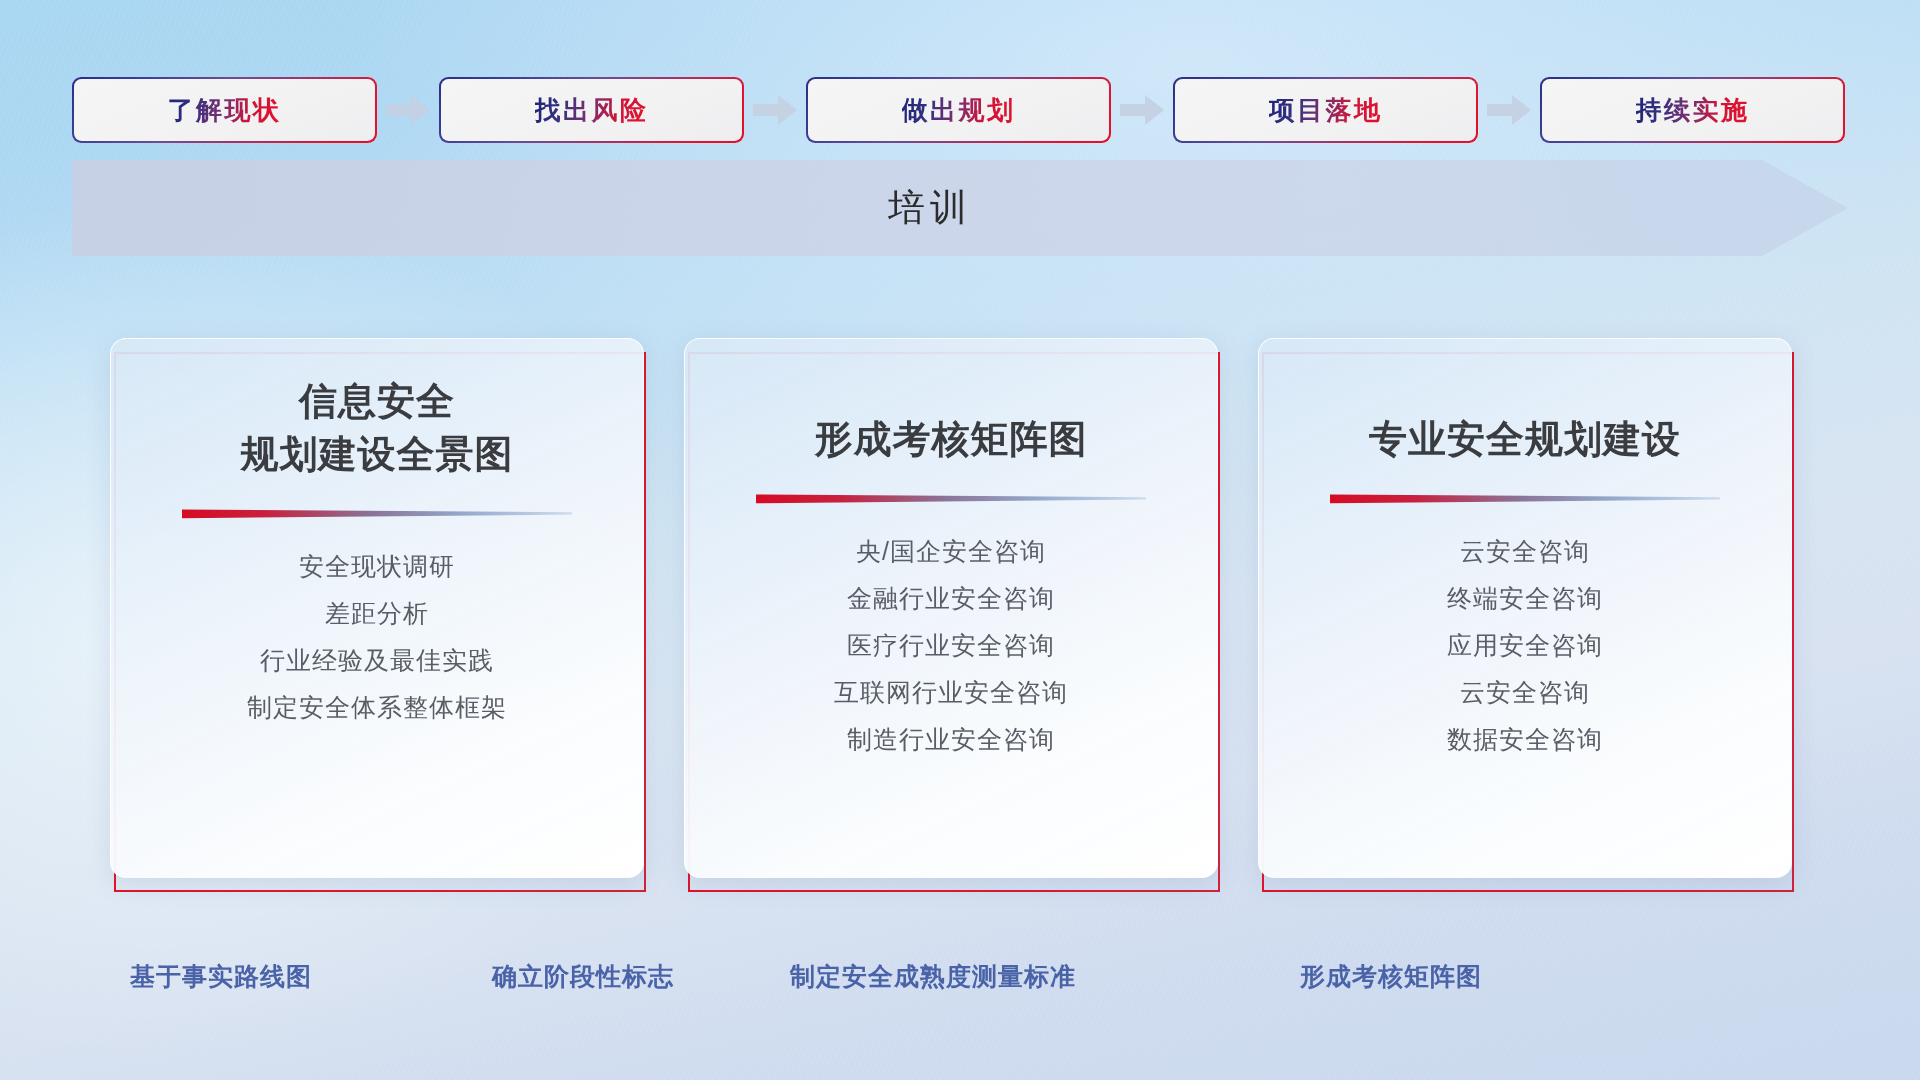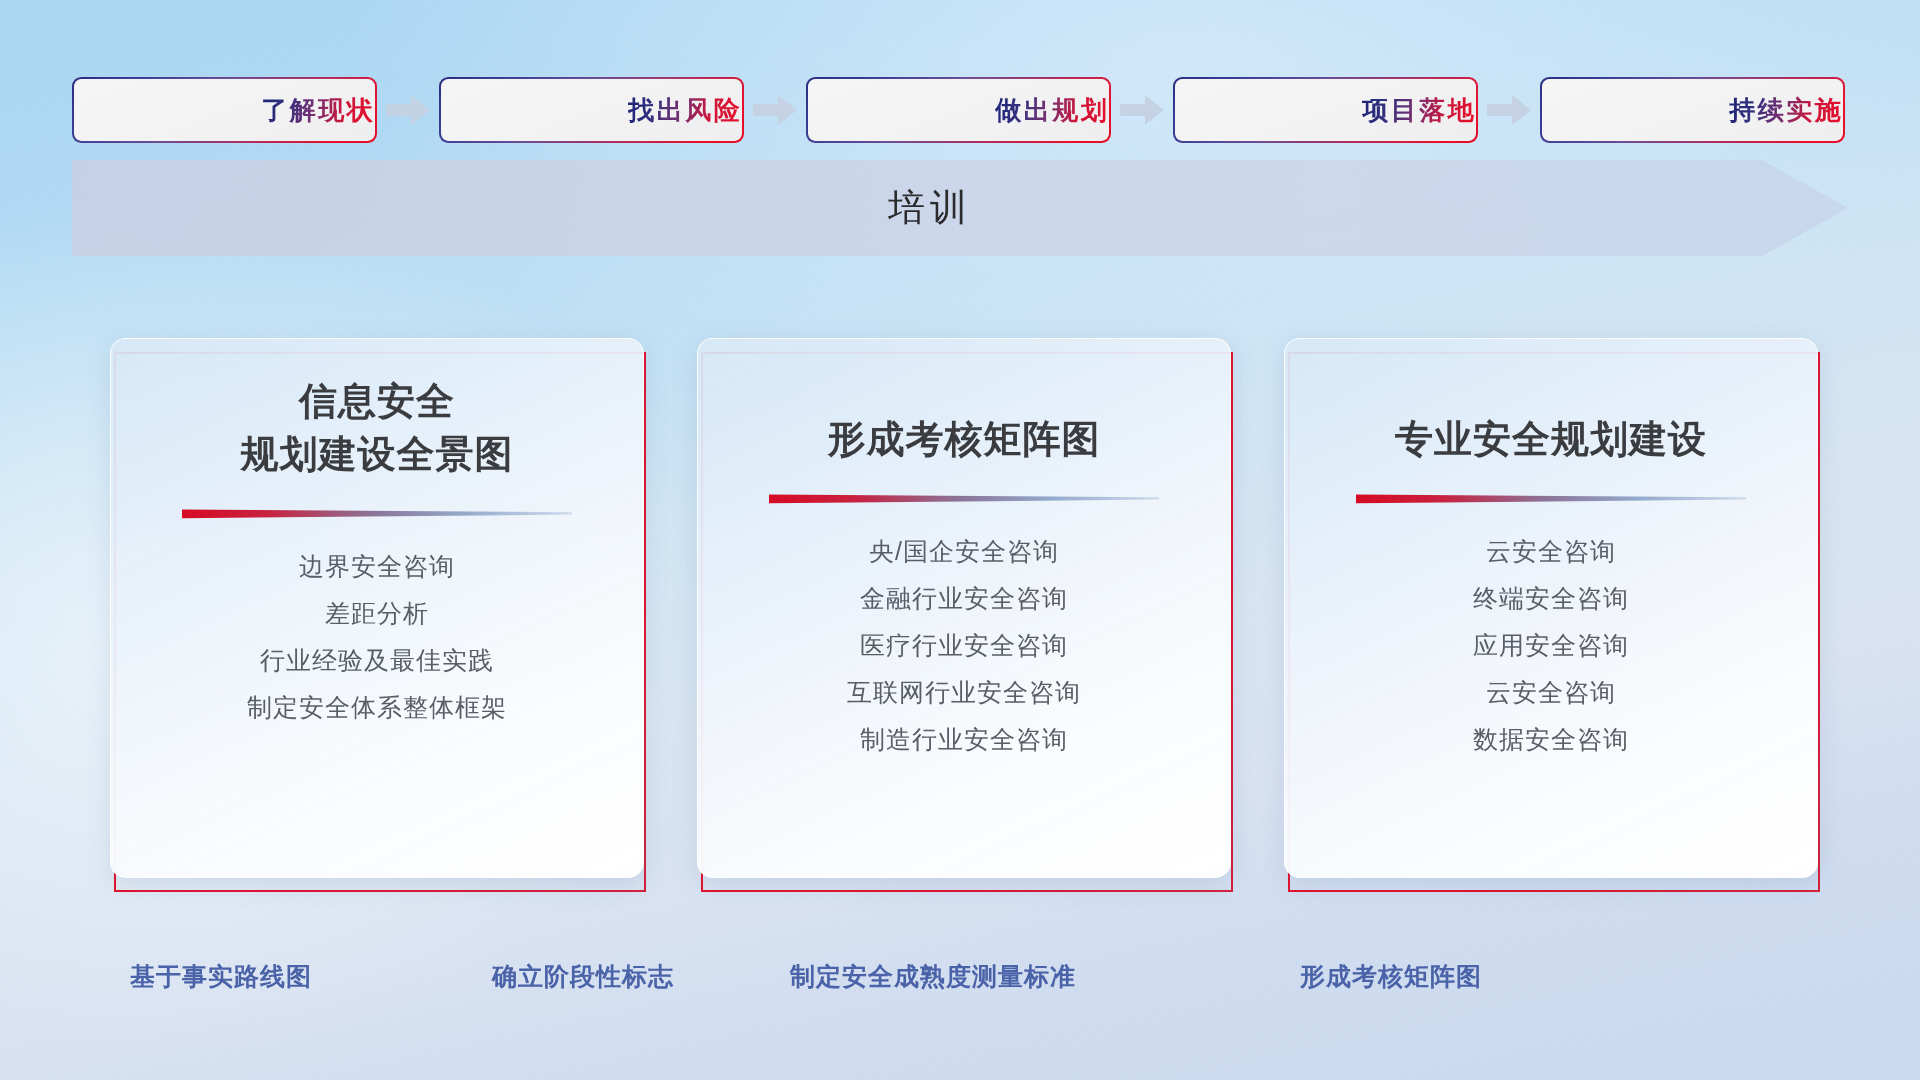--- a/index.html
+++ b/index.html
@@ -55,21 +55,21 @@
   }
 
   .step-box {
     position: relative;
     flex: 0 0 305px;
     height: 66px;
     border-radius: 9px;
     background: linear-gradient(135deg, #f4f4f5 0%, #f2f2f3 55%, #efeff1 100%);
     display: flex;
     align-items: center;
-    justify-content: flex-end;
+    justify-content: center;
     padding: 1.8px;
   }
   
   .step-box .frame {
     position: absolute;
     inset: 0;
     border-radius: 9px;
     padding: 1.8px;
     background: linear-gradient(140deg, #2b2f83 0%, #3a3f96 18%, #6b4d93 42%, #b02d5e 66%, #e8102b 88%, #e2102a 100%);
   }
@@ -128,21 +128,21 @@
     padding-right: 60px;
   }
 
   
   .cards {
     position: absolute;
     top: 338px;
     left: 110px;
     width: 1730px;
     display: flex;
-    gap: 53px;
+    gap: 40px;
     z-index: 6;
   }
 
   .card-wrap {
     position: relative;
     width: 534px;
   }
 
   
   .card-underlay {
@@ -328,21 +328,21 @@
                 <stop offset="22%" stop-color="#c8213f"></stop>
                 <stop offset="48%" stop-color="#8b7296"></stop>
                 <stop offset="72%" stop-color="#93a9cb"></stop>
                 <stop offset="100%" stop-color="#cfdcee"></stop>
               </linearGradient>
             </defs>
             <path d="M0 2.5 L390 5.2 L390 7.6 L0 11.2 Z" fill="url(#divG0)"></path>
           </svg>
         </div>
         <ul class="card-list">
-          <li>边界安全咨询</li>
+          <li>安全现状调研</li>
           <li>差距分析</li>
           <li>行业经验及最佳实践</li>
           <li>制定安全体系整体框架</li>
         </ul>
       </div>
     </div>
 
     <div class="card-wrap">
       <div class="card-underlay"></div>
       <div class="card">

